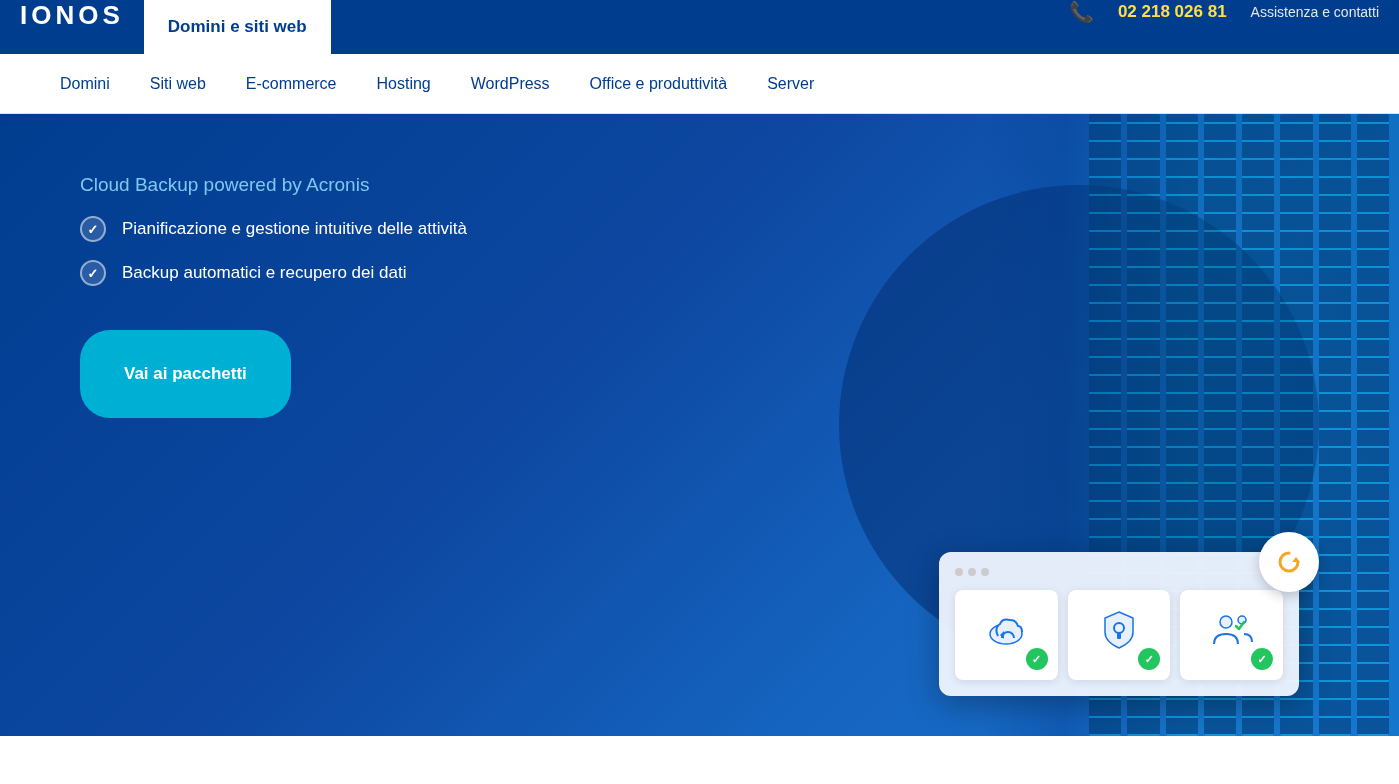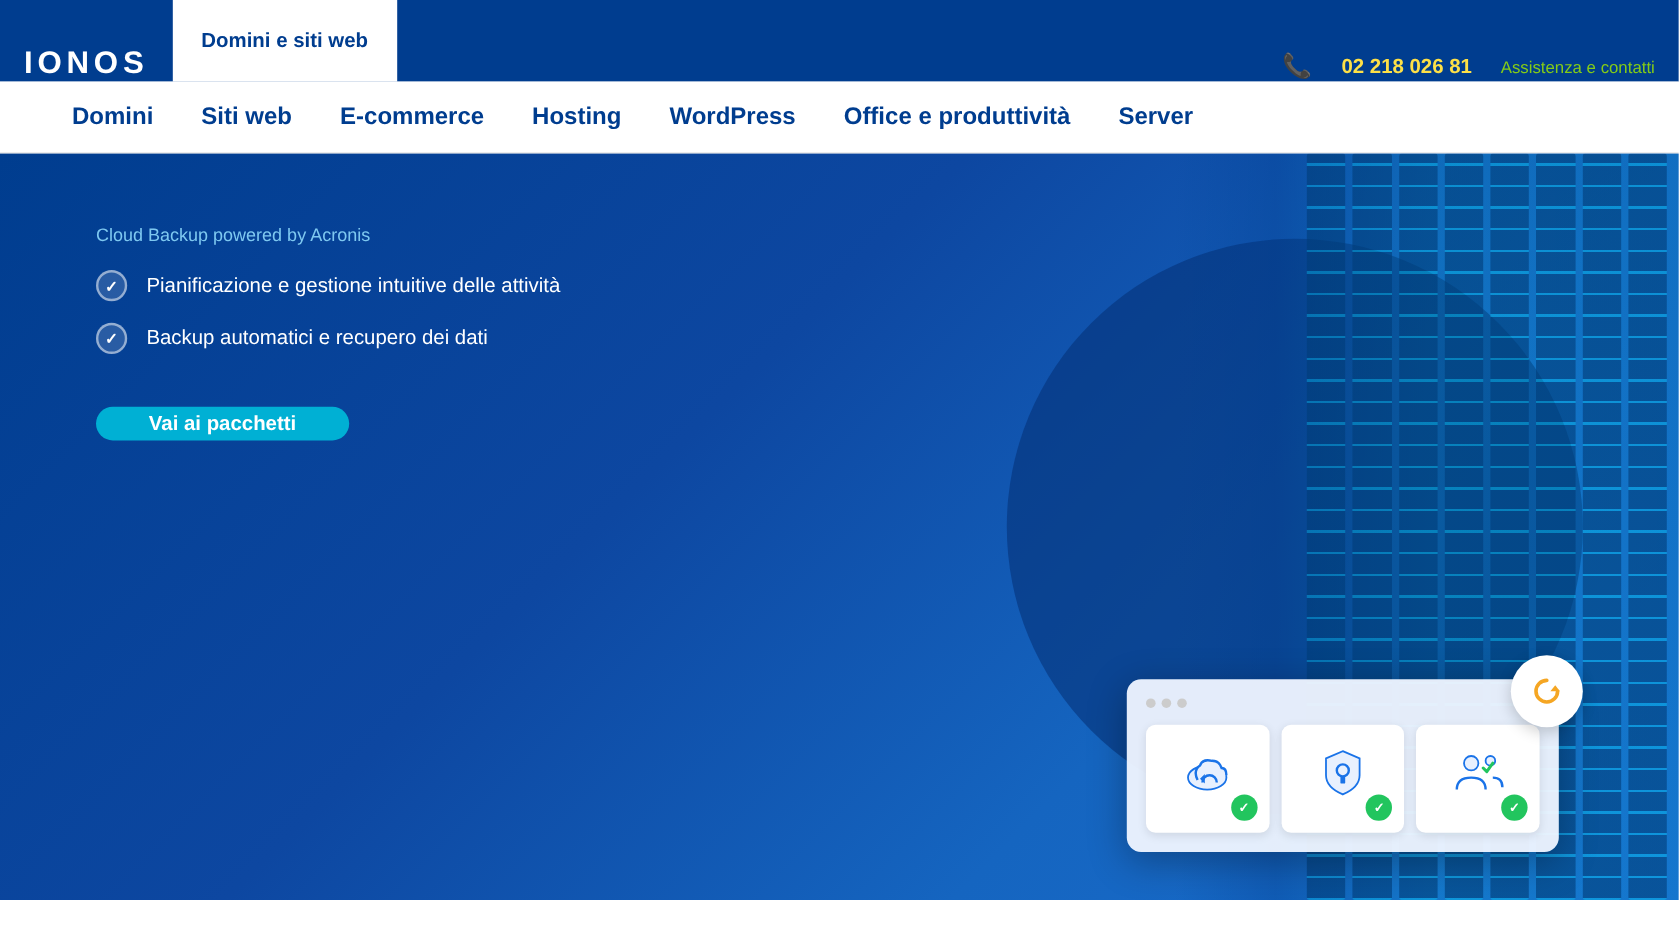--- a/index.html
+++ b/index.html
@@ -1,23 +1,23 @@
 <!DOCTYPE html>
 <html><head>
   <meta charset="utf-8">
   <style>
     * { margin: 0; padding: 0; box-sizing: border-box; }
     body { font-family: 'Arial', sans-serif; width: 1399px; overflow-x: hidden; }
 
     
     .top-nav {
       display: flex;
-      align-items: flex-end;
+      align-items: flex-start;
       background: #003d8f;
-      height: 68px;
+      height: 54px;
       padding: 0 20px;
     }
     .logo {
       color: white;
       font-size: 26px;
       font-weight: 900;
       letter-spacing: 4px;
       margin-right: 20px;
       font-family: Arial, sans-serif;
     }
@@ -56,38 +56,38 @@
     .phone-icon {
       font-size: 20px;
     }
     .phone-number {
       font-size: 17px;
       font-weight: 600;
       color: #fde047;
     }
     .assistenza-link {
       font-size: 14px;
-      color: #84cc16;
+      color: #e5e5e5;
       cursor: pointer;
     }
 
     
     .sub-nav {
       display: flex;
       align-items: center;
       background: white;
       height: 60px;
       padding: 0 60px;
       border-bottom: 1px solid #e0e0e0;
       gap: 40px;
     }
     .sub-nav-item {
-      font-size: 20px;
+      font-size: 16px;
       color: #003d8f;
-      font-weight: 700;
+      font-weight: 400;
       cursor: pointer;
       text-decoration: none;
       padding: 4px 0;
     }
 
     
     .hero {
       background: linear-gradient(135deg, #003d8f 0%, #0d47a1 40%, #1565c0 70%, #1a6ecf 100%);
       min-height: 622px;
       position: relative;
@@ -98,21 +98,21 @@
     }
 
     .hero-content {
       max-width: 700px;
       z-index: 2;
       position: relative;
     }
 
     .hero-subtitle {
       color: #7ec8f0;
-      font-size: 15px;
+      font-size: 19px;
       font-weight: 400;
       margin-bottom: 20px;
     }
 
     .hero-title {
       color: white;
       font-size: 52px;
       font-weight: 700;
       line-height: 1.15;
       margin-bottom: 36px;
@@ -150,21 +150,21 @@
       color: white;
       font-size: 13px;
       font-weight: 700;
     }
 
     .cta-button {
       background: #00b0d4;
       color: white;
       border: none;
       border-radius: 30px;
-      padding: 4px 44px;
+      padding: 34px 44px;
       font-size: 17px;
       font-weight: 600;
       cursor: pointer;
       display: inline-block;
     }
 
     
     .hero-visual {
       position: absolute;
       right: 0;

